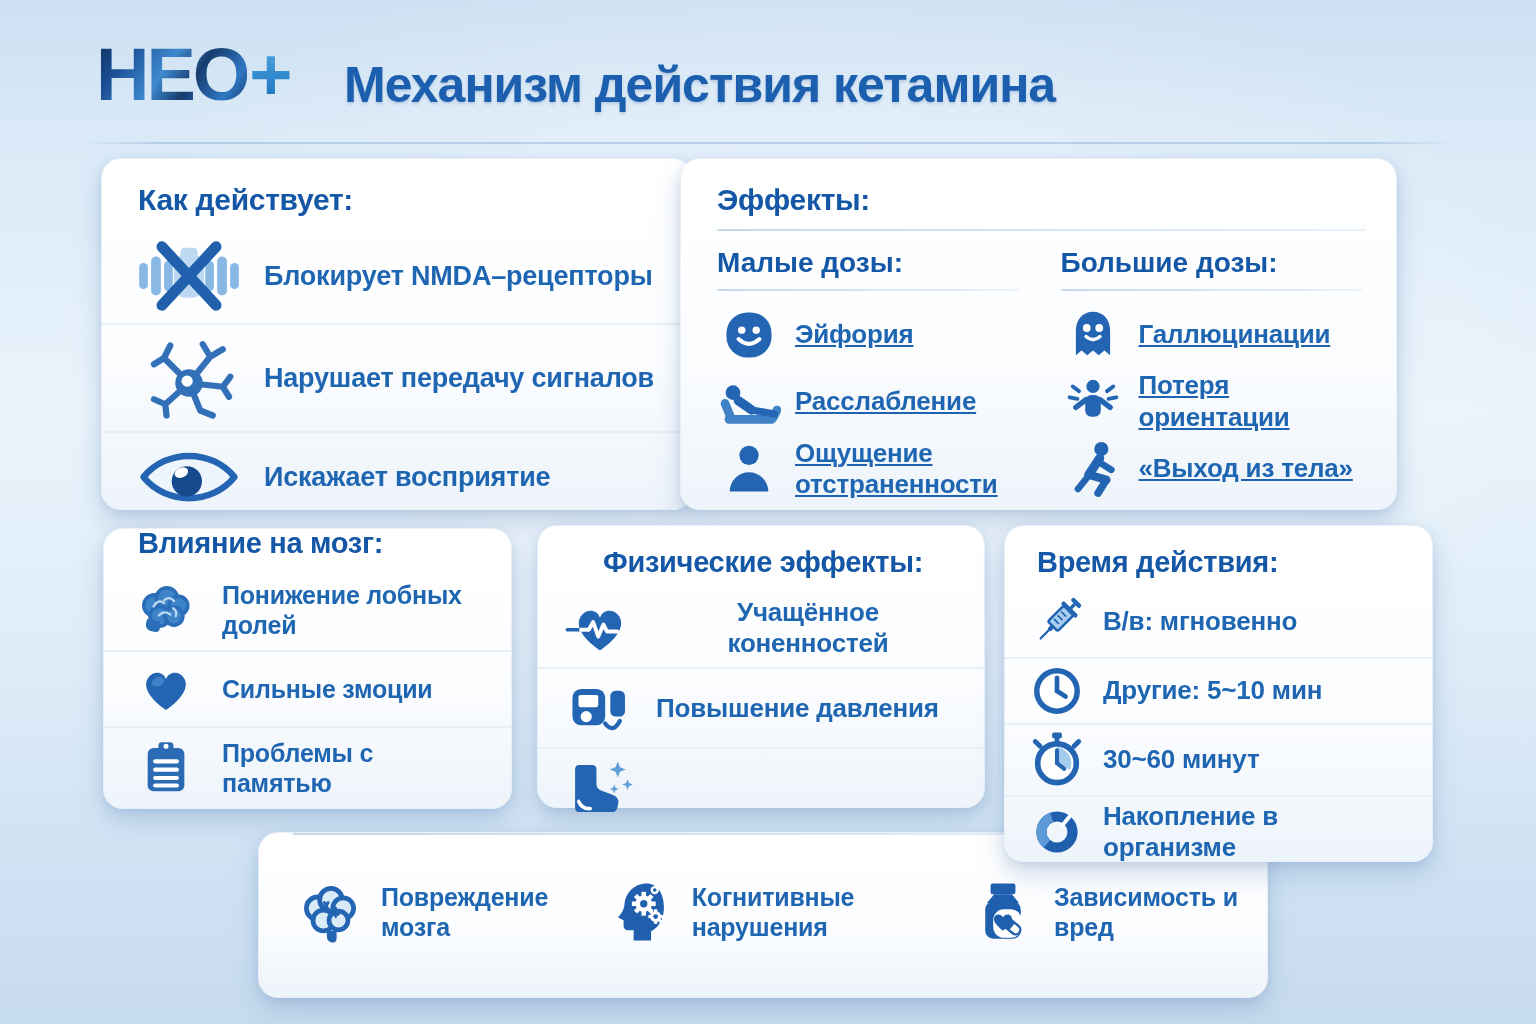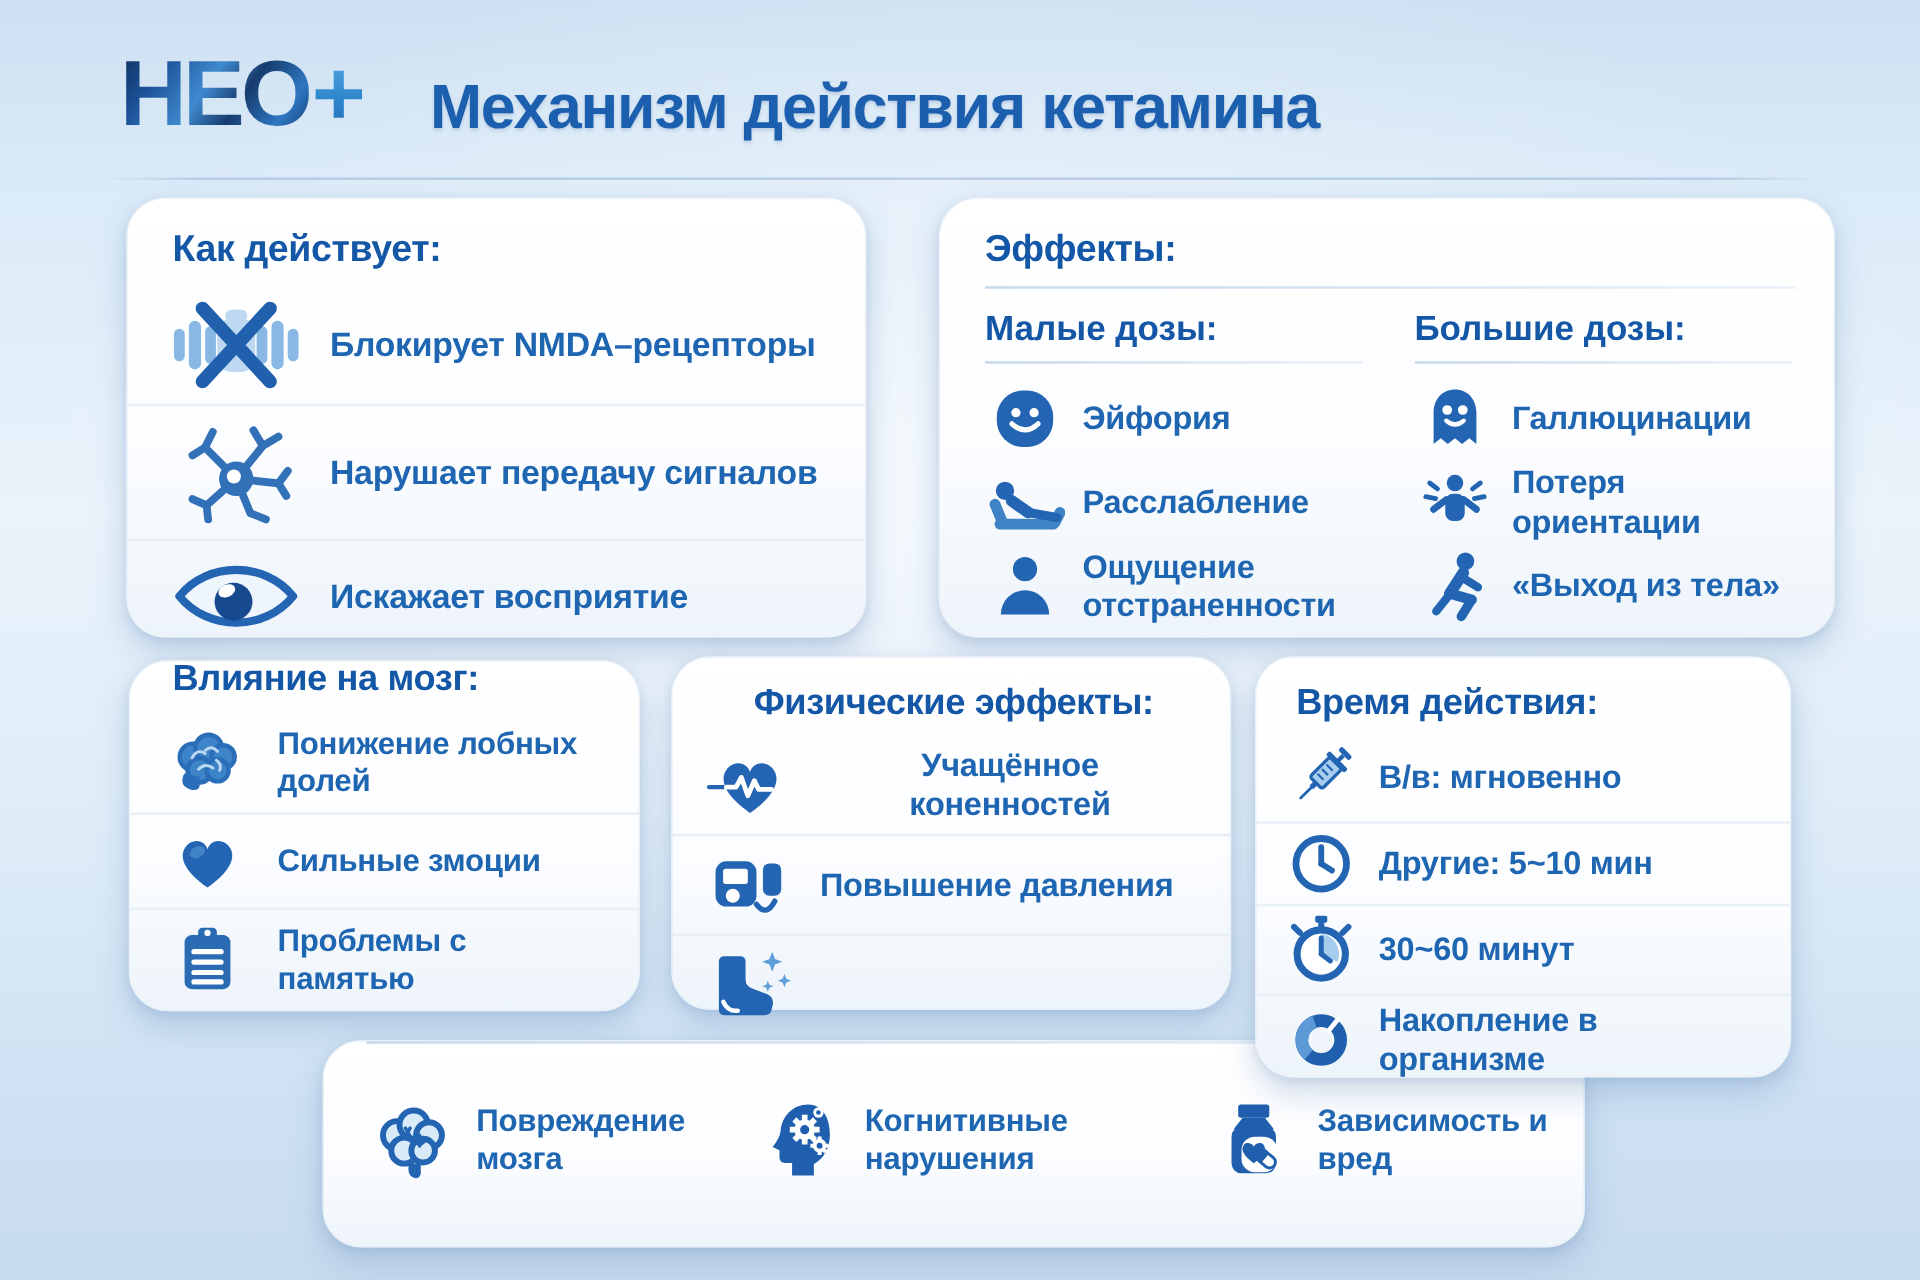--- a/index.html
+++ b/index.html
@@ -17,38 +17,38 @@
   .logo{left:96px;top:38px;font-size:74px;font-weight:800;letter-spacing:-3px;line-height:1;text-align:right;}
   .logo .neo{background:linear-gradient(125deg,#0d2a52 0%,#1b4f94 22%,#3f8ad0 45%,#173c6e 62%,#2f77c2 82%,#0f3260 100%);
     -webkit-background-clip:text;background-clip:text;color:transparent;}
   .logo .plus{background:linear-gradient(180deg,#5fb5e6 0%,#2f87cd 55%,#1b66ae 100%);
     -webkit-background-clip:text;background-clip:text;color:transparent;margin-left:2px;}
   .page-title{left:344px;top:56px;font-size:50px;font-weight:700;color:#1b5fae;letter-spacing:-1px;
     text-shadow:0 2px 3px rgba(50,90,150,.22);}
   .header-rule{left:80px;top:142px;width:1376px;height:2px;
     background:linear-gradient(90deg,rgba(150,182,216,0),rgba(150,182,216,.55) 6%,rgba(150,182,216,.55) 94%,rgba(150,182,216,0));}
   
-  .card{position:absolute;border-radius:31px;border:1px solid #e9f0f8;
+  .card{position:absolute;border-radius:20px;border:1px solid #e9f0f8;
     background:linear-gradient(180deg,#ffffff 0%,#fcfdff 55%,#edf4fa 100%);
     box-shadow:0 12px 26px rgba(108,144,190,.32),0 3px 8px rgba(108,144,190,.18);
     display:flex;flex-direction:column;}
   .card-title{font-size:30px;font-weight:700;color:#1457a7;padding:24px 36px 12px 36px;letter-spacing:-.3px;}
   .tdiv{height:2px;margin:0 30px 0 36px;background:linear-gradient(90deg,#c5d8ec,#e9f1f9);}
   .row{display:flex;align-items:center;padding:8px 24px 8px 26px;flex:1;}
   .row.sep{border-top:2px solid #e7eff7;}
   .icbox{flex:0 0 auto;display:flex;align-items:center;justify-content:center;}
   .icbox.w120{width:122px;} .icbox.w78{width:84px;} .icbox.w62{width:64px;} .icbox.w70{width:74px;}
   .label{font-size:27px;font-weight:700;color:#1f66b2;line-height:1.2;margin-left:14px;letter-spacing:-.2px;}
   .label.s26{font-size:26px;} .label.s25{font-size:25px;}
   
   .cols{display:flex;padding:4px 34px 6px 36px;gap:42px;flex:1;}
   .col{flex:1;display:flex;flex-direction:column;}
   .subtitle{font-size:28px;font-weight:700;color:#1457a7;padding:12px 0 10px 0;}
   .sdiv{height:2px;background:linear-gradient(90deg,#c5d8ec,#eaf2fa);margin-bottom:10px;}
-  .mini-row{display:flex;align-items:center;flex:1;padding:2px 0;}
+  .mini-row{display:flex;align-items:center;flex:1;padding:2px 0;text-decoration:underline;}
   
   .risk-items{display:flex;align-items:center;padding:2px 22px 10px 34px;gap:38px;flex:1;}
   .risk-item{display:flex;align-items:center;}
   svg{display:block;}
 </style>
 </head>
 <body>
 
 <div class="abs logo">
   <span class="neo">НЕО</span><span class="plus">+</span>
@@ -101,21 +101,21 @@
       <svg width="104" height="72" viewBox="0 0 96 66">
         <path d="M6,33 C27,7 69,7 90,33 C69,59 27,59 6,33 Z" fill="#eef5fc" stroke="#2365b2" stroke-width="6" stroke-linejoin="round"></path>
         <circle cx="46" cy="37" r="14" fill="#17498f"></circle>
         <ellipse cx="41" cy="29" rx="6.5" ry="4.5" fill="#ffffff" transform="rotate(-24 41 29)"></ellipse>
       </svg>
     </span>
     <span class="label">Искажает восприятие</span>
   </div>
 </section>
 
-<section class="card" style="left:751px;top:158px;width:717px;height:352px;">
+<section class="card" style="left:680px;top:158px;width:717px;height:352px;">
   <div class="card-title">Эффекты:</div>
   <div class="tdiv"></div>
   <div class="cols">
     <div class="col">
       <div class="subtitle">Малые дозы:</div>
       <div class="sdiv"></div>
       <div class="mini-row">
         <span class="icbox w62">
           <svg width="58" height="58" viewBox="0 0 72 72">
             <rect x="8" y="8" width="56" height="56" rx="26" fill="#2365b2"></rect>

